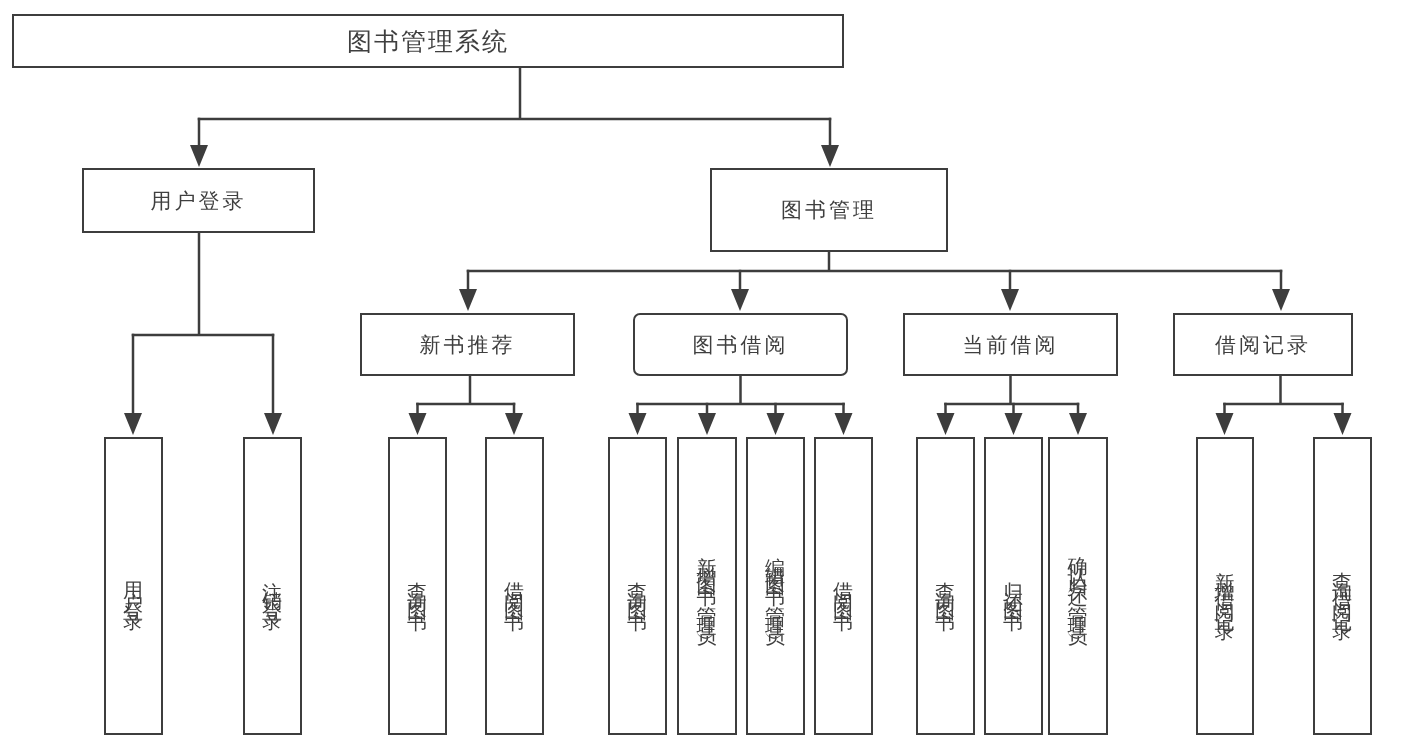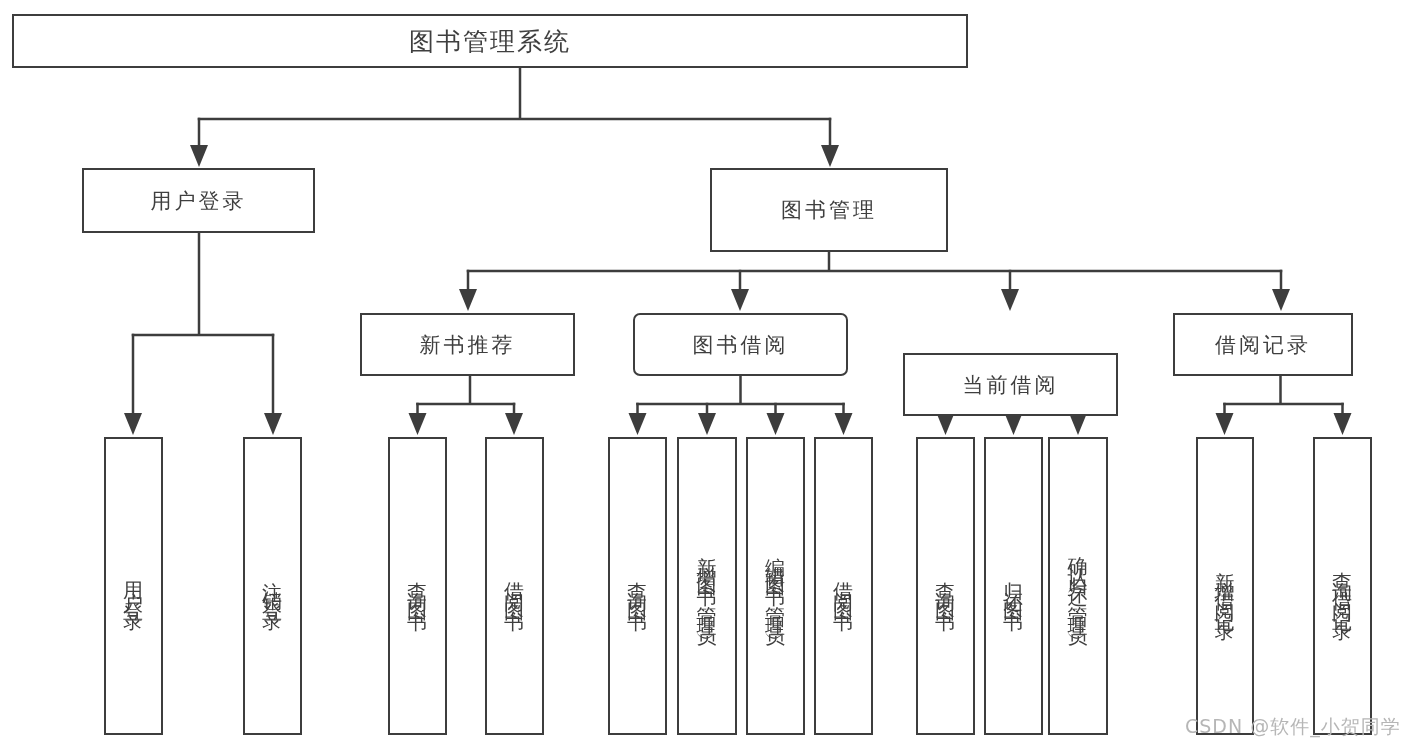--- a/index.html
+++ b/index.html
@@ -114,38 +114,38 @@
       <polygon points="766.5,413 784.5,413 775.5,435"></polygon>
       <polygon points="834.5,413 852.5,413 843.5,435"></polygon>
       <polygon points="936.5,413 954.5,413 945.5,435"></polygon>
       <polygon points="1004.5,413 1022.5,413 1013.5,435"></polygon>
       <polygon points="1069,413 1087,413 1078,435"></polygon>
       <polygon points="1215.5,413 1233.5,413 1224.5,435"></polygon>
       <polygon points="1333.5,413 1351.5,413 1342.5,435"></polygon>
     </g>
   </svg>
 
-  <div class="box" style="left:12px;top:14px;width:956px;height:54px;">
+  <div class="box" style="left:12px;top:14px;width:832px;height:54px;">
     <span class="root-label">图书管理系统</span>
   </div>
 
   <div class="box" style="left:82px;top:168px;width:233px;height:65px;">
     <span class="h-label">用户登录</span>
   </div>
   <div class="box" style="left:710px;top:168px;width:238px;height:84px;">
     <span class="h-label">图书管理</span>
   </div>
 
   <div class="box" style="left:360px;top:313px;width:215px;height:63px;">
     <span class="h-label">新书推荐</span>
   </div>
   <div class="box" style="left:633px;top:313px;width:215px;height:63px;border-radius:7px;">
     <span class="h-label">图书借阅</span>
   </div>
-  <div class="box" style="left:903px;top:313px;width:215px;height:63px;margin-top:40px;">
+  <div class="box" style="left:903px;top:313px;width:215px;height:63px;">
     <span class="h-label">当前借阅</span>
   </div>
   <div class="box" style="left:1173px;top:313px;width:180px;height:63px;">
     <span class="h-label">借阅记录</span>
   </div>
 
   <div class="box v-box" style="left:104px;top:437px;width:59px;height:298px;">
     <span class="v-text">用户登录</span>
   </div>
   <div class="box v-box" style="left:243px;top:437px;width:59px;height:298px;">
@@ -182,15 +182,14 @@
     <span class="v-text">确认归还（管理员）</span>
   </div>
 
   <div class="box v-box" style="left:1196px;top:437px;width:58px;height:298px;">
     <span class="v-text">新增借阅记录</span>
   </div>
   <div class="box v-box" style="left:1313px;top:437px;width:59px;height:298px;">
     <span class="v-text">查询借阅记录</span>
   </div>
 
-  <div class="watermark">CSDN @软件_小贺同学</div>
 
 </div>
 
 </body></html>

